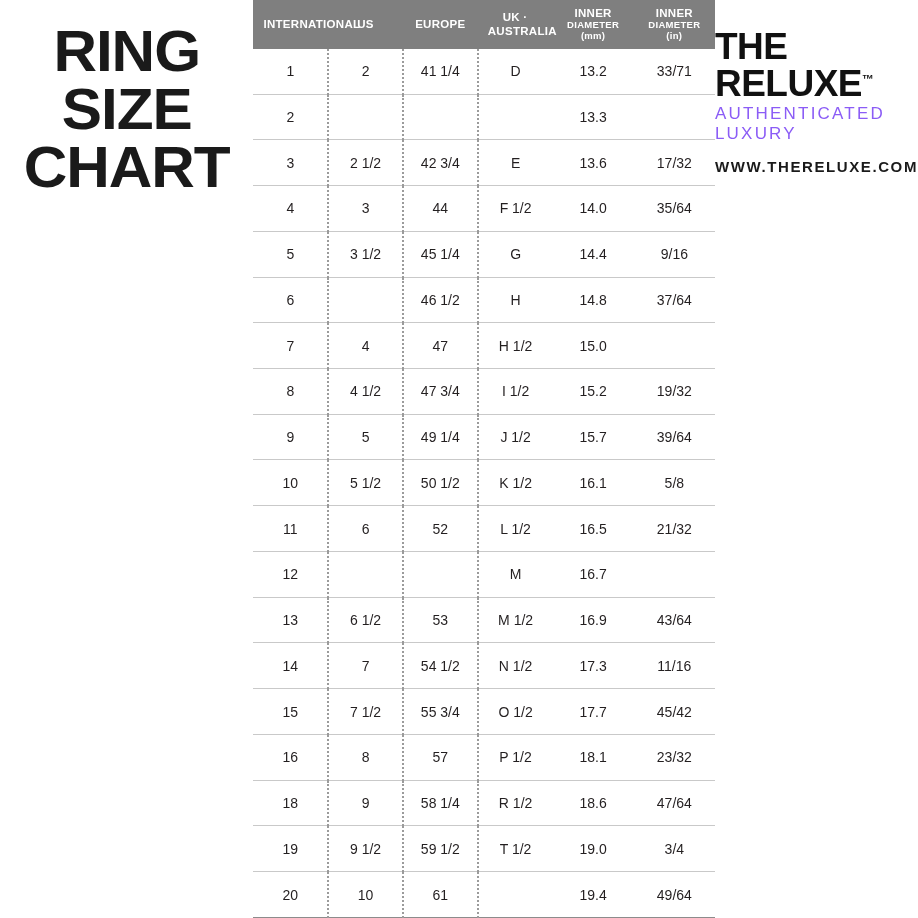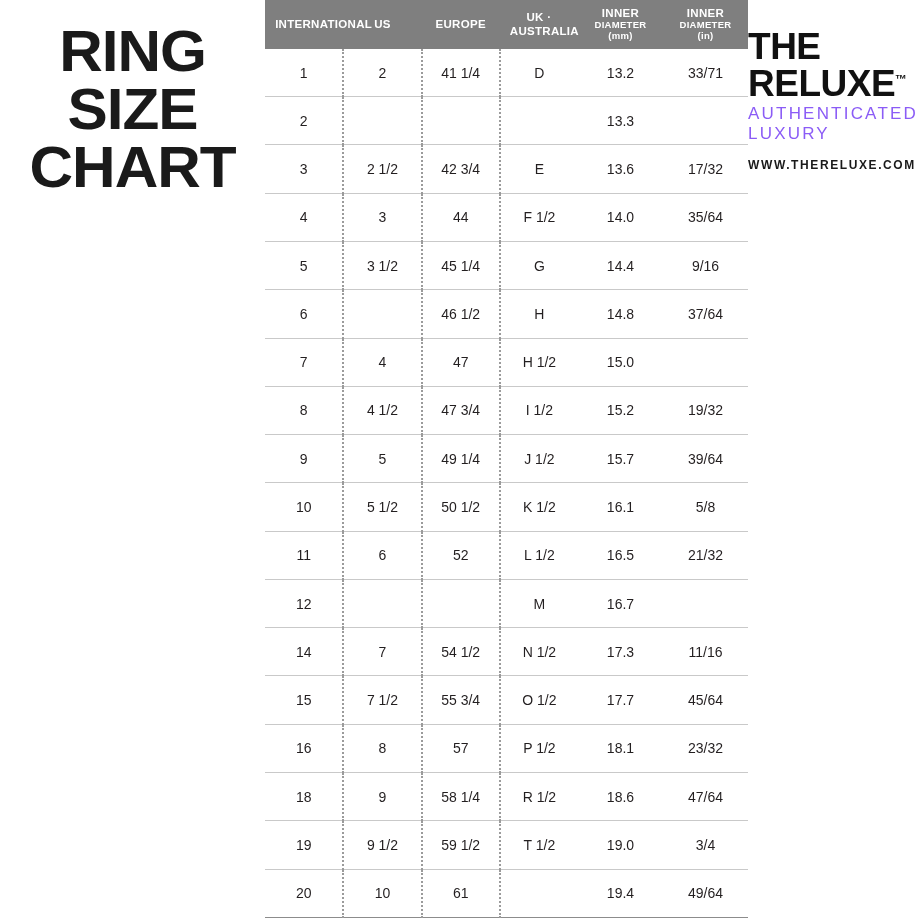--- a/index.html
+++ b/index.html
@@ -99,21 +99,21 @@
     font-weight: bold;
     letter-spacing: 0;
   }
   .tagline {
     font-size: 17px;
     letter-spacing: 2.2px;
     color: #8b5cf6;
     margin-top: 2px;
   }
   .weburl {
-    font-size: 12px;
+    font-size: 15px;
     font-weight: bold;
     letter-spacing: 1.6px;
     color: #1a1a1a;
     margin-top: 14px;
   }
 </style>
 </head>
 <body>
 
 <div class="page">
@@ -244,34 +244,42 @@
         </tr>
         <tr>
           <td class="dotted-right">12</td>
           <td class="dotted-right"></td>
           <td class="dotted-right"></td>
           <td class="">M</td>
           <td>16.7</td>
           <td></td>
         </tr>
         <tr>
+          <td class="dotted-right">13</td>
+          <td class="dotted-right">6 1/2</td>
+          <td class="dotted-right">53</td>
+          <td class="">M 1/2</td>
+          <td>16.9</td>
+          <td>43/64</td>
+        </tr>
+        <tr>
           <td class="dotted-right">14</td>
           <td class="dotted-right">7</td>
           <td class="dotted-right">54 1/2</td>
           <td class="">N 1/2</td>
           <td>17.3</td>
           <td>11/16</td>
         </tr>
         <tr>
           <td class="dotted-right">15</td>
           <td class="dotted-right">7 1/2</td>
           <td class="dotted-right">55 3/4</td>
           <td class="">O 1/2</td>
           <td>17.7</td>
-          <td>45/64</td>
+          <td>45/42</td>
         </tr>
         <tr>
           <td class="dotted-right">16</td>
           <td class="dotted-right">8</td>
           <td class="dotted-right">57</td>
           <td class="">P 1/2</td>
           <td>18.1</td>
           <td>23/32</td>
         </tr>
         <tr>

